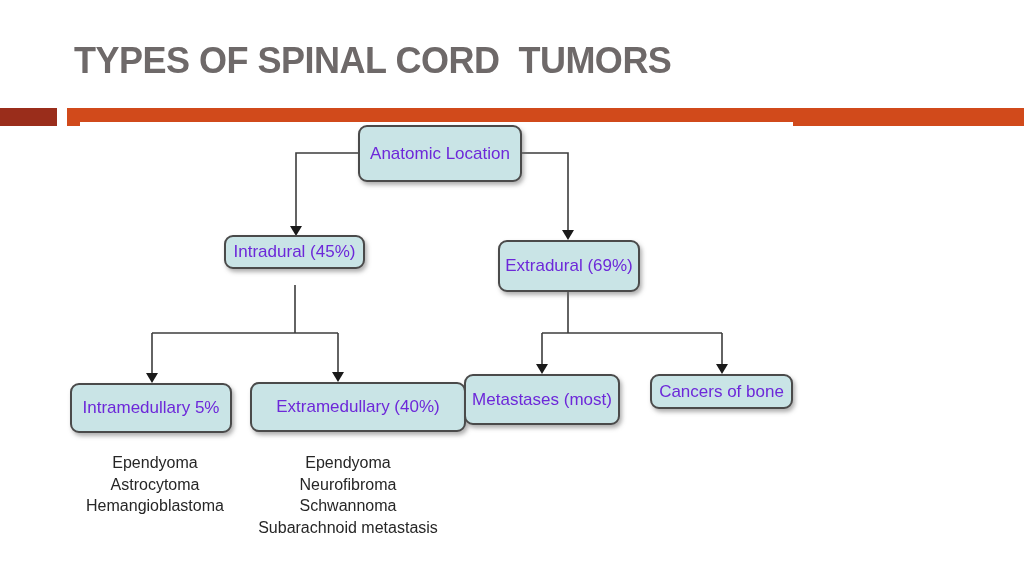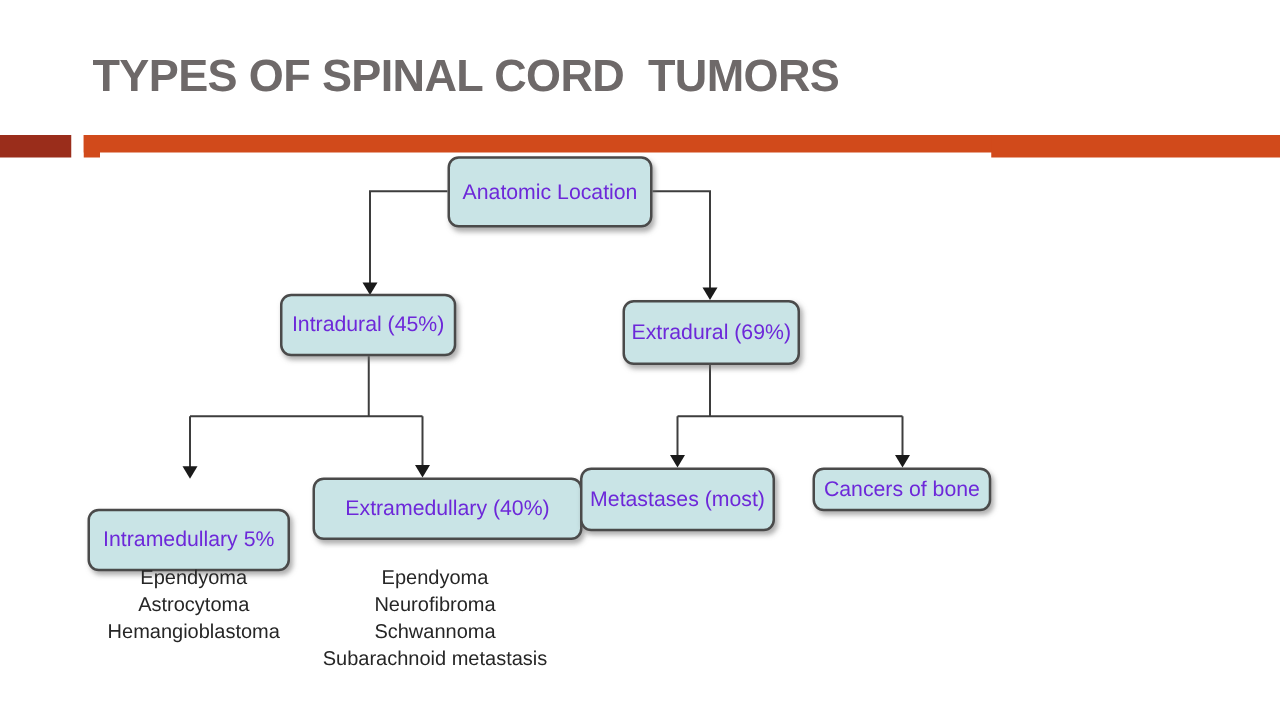--- a/index.html
+++ b/index.html
@@ -59,23 +59,23 @@
     box-shadow: 2px 3px 4px rgba(110,110,110,0.55);
     display: flex;
     align-items: center;
     justify-content: center;
     font-size: 17px;
     color: #6d28d9;
     text-align: center;
     box-sizing: border-box;
   }
   .node-root          { left: 358px; top: 125px; width: 164px; height: 57px; }
-  .node-intradural    { left: 224px; top: 235px; width: 141px; height: 50px; }
+  .node-intradural    { left: 224px; top: 235px; width: 141px; height: 34px; }
   .node-extradural    { left: 498px; top: 240px; width: 142px; height: 52px; }
-  .node-intramedullary{ left:  70px; top: 383px; width: 162px; height: 50px; margin-top: 24px; }
+  .node-intramedullary{ left:  70px; top: 383px; width: 162px; height: 50px; }
   .node-extramedullary{ left: 250px; top: 382px; width: 216px; height: 50px; }
   .node-metastases    { left: 464px; top: 374px; width: 156px; height: 51px; }
   .node-cancers       { left: 650px; top: 374px; width: 143px; height: 35px; }
   
   .connectors {
     position: absolute;
     left: 0; top: 0;
     width: 1024px; height: 576px;
     pointer-events: none;
   }

